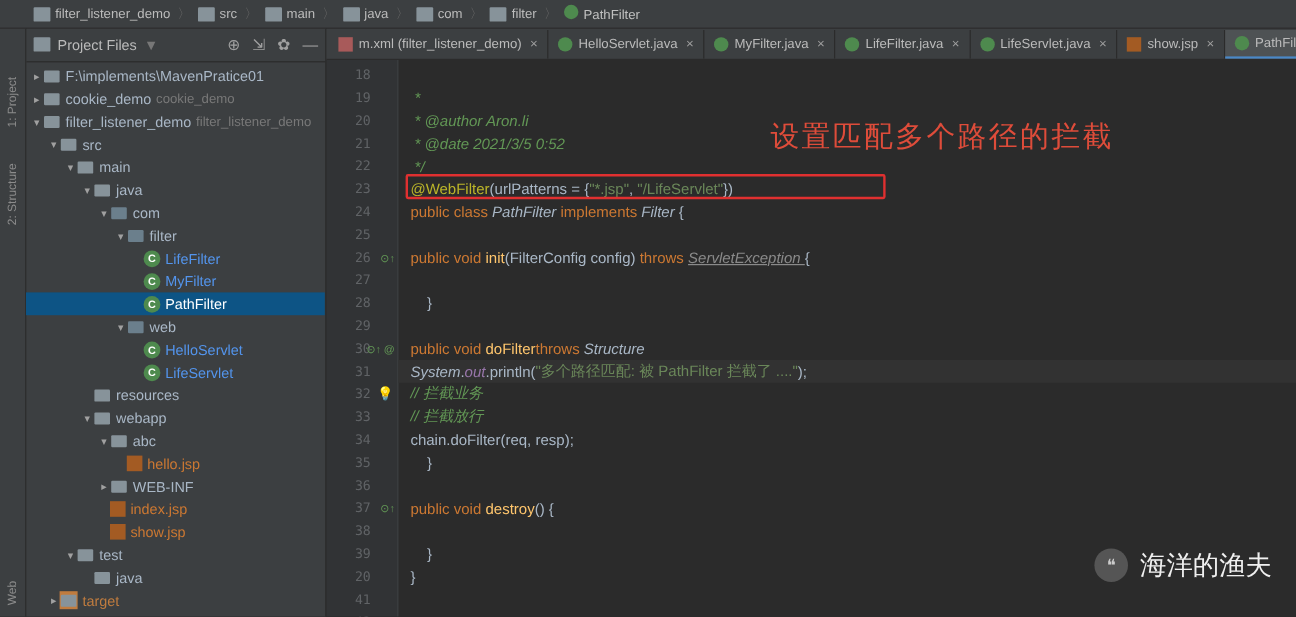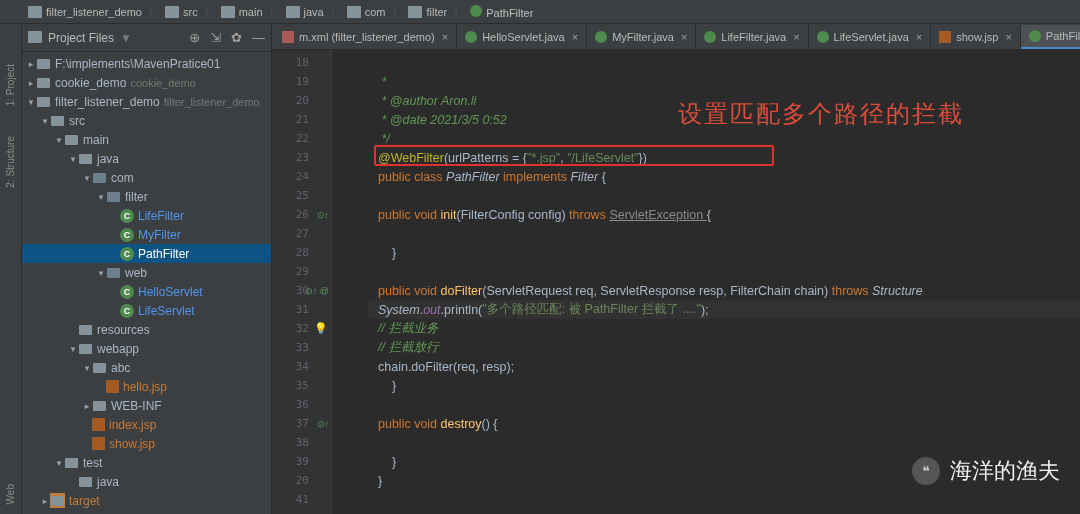--- a/index.html
+++ b/index.html
@@ -30,37 +30,37 @@
 .lbl-dim { color: #787878; margin-left: 4px; font-size: 11px; }
 .editor { flex: 1; display: flex; flex-direction: column; background: #2b2b2b; min-width: 0; }
 .tabs { height: 26px; background: #3c3f41; display: flex; align-items: flex-end; border-bottom: 1px solid #2b2b2b; overflow: hidden; }
 .tab { height: 24px; padding: 0 8px; display: flex; align-items: center; gap: 5px; font-size: 11px; color: #bbb; border-right: 1px solid #2b2b2b; cursor: pointer; white-space: nowrap; }
 .tab.active { background: #4e5254; border-bottom: 2px solid #4a88c7; }
 .tab .x { color: #a0a0a0; font-size: 11px; margin-left: 2px; }
 .tab-ico { width: 12px; height: 12px; display: inline-block; }
 .tab-ico.c { border-radius: 6px; background: #4e8a4e; }
 .tab-ico.j { background: #a35b23; }
 .tab-ico.x { background: #a85a5a; }
-.code-wrap { flex: 1; display: flex; position: relative; overflow: hidden; gap: 36px; }
+.code-wrap { flex: 1; display: flex; position: relative; overflow: hidden; }
 .gutter { width: 60px; background: #313335; border-right: 1px solid #3c3f41; padding-top: 3px; }
 .gline { height: 19px; display: flex; align-items: center; justify-content: flex-end; padding-right: 22px; color: #606366; font-size: 11px; font-family: Consolas, monospace; position: relative; }
 .gline .mark { position: absolute; right: 4px; font-size: 9px; }
 .gline .ovr { color: #629755; right: 2px; }
 .gline .bulb { color: #d6a94a; right: 3px; font-size: 11px; }
 .lines { flex: 1; padding-top: 3px; font-family: Consolas, "Courier New", monospace; font-size: 12.5px; position: relative; overflow: hidden; }
 .line { height: 19px; display: flex; align-items: center; white-space: pre; padding-left: 10px; }
 .line.hl { background: #323232; }
 .tk-com { color: #629755; font-style: italic; }
 .tk-ann { color: #bbb529; }
 .tk-kw { color: #cc7832; }
 .tk-cls { color: #a9b7c6; font-style: italic; }
 .tk-str { color: #6a8759; }
 .tk-mth { color: #ffc66d; }
 .tk-fld { color: #9876aa; font-style: italic; }
-.tk-exc { color: #8a8a8a; text-decoration: underline; }
+.tk-exc { color: #8a8a8a; font-style: italic; text-decoration: underline; }
 .redbox { position: absolute; border: 2px solid #e03030; border-radius: 2px; }
 .overlay-text { position: absolute; color: #de4c3a; font-size: 24px; font-weight: 500; letter-spacing: 2px; font-family: "Microsoft YaHei", sans-serif; }
 .watermark { position: absolute; right: 20px; bottom: 28px; display: flex; align-items: center; gap: 10px; color: #f0f0f0; font-size: 22px; font-family: "Microsoft YaHei", sans-serif; }
 .wm-ico { width: 28px; height: 28px; border-radius: 14px; background: #555; display: flex; align-items: center; justify-content: center; color: #ccc; font-size: 14px; }
 </style>
 </head>
 <body>
 
 <div class="root">
   <div class="crumbs">
@@ -313,21 +313,21 @@
           <div class="line"><span class="tk-com"> * @author Aron.li</span></div>
           <div class="line"><span class="tk-com"> * @date 2021/3/5 0:52</span></div>
           <div class="line"><span class="tk-com"> */</span></div>
           <div class="line"><span class="tk-ann">@WebFilter</span><span>(urlPatterns = {</span><span class="tk-str">"*.jsp"</span><span>, </span><span class="tk-str">"/LifeServlet"</span><span>})</span></div>
           <div class="line"><span class="tk-kw">public class </span><span class="tk-cls">PathFilter </span><span class="tk-kw">implements </span><span class="tk-cls">Filter </span><span>{</span></div>
           <div class="line"></div>
           <div class="line">    <span class="tk-kw">public void </span><span class="tk-mth">init</span><span>(FilterConfig config) </span><span class="tk-kw">throws </span><span class="tk-exc">ServletException </span><span>{</span></div>
           <div class="line"></div>
           <div class="line">    }</div>
           <div class="line"></div>
-          <div class="line">    <span class="tk-kw">public void </span><span class="tk-mth">doFilter</span><span>(ServletRequest req, ServletResponse resp, FilterChain chain) </span><span class="tk-kw">throws </span><span class="tk-cls">Structure</span></div>
+          <div class="line">    <span class="tk-kw">public void </span><span class="tk-mth">doFilter</span><span class="tk-kw">throws </span><span class="tk-cls">Structure</span></div>
           <div class="line hl">        <span class="tk-cls">System</span><span>.</span><span class="tk-fld">out</span><span>.println(</span><span class="tk-str">"多个路径匹配: 被 PathFilter 拦截了 ...."</span><span>);</span></div>
           <div class="line">        <span class="tk-com">// 拦截业务</span></div>
           <div class="line">        <span class="tk-com">// 拦截放行</span></div>
           <div class="line">        <span>chain.doFilter(req, resp);</span></div>
           <div class="line">    }</div>
           <div class="line"></div>
           <div class="line">    <span class="tk-kw">public void </span><span class="tk-mth">destroy</span><span>() {</span></div>
           <div class="line"></div>
           <div class="line">    }</div>
           <div class="line">}</div>

